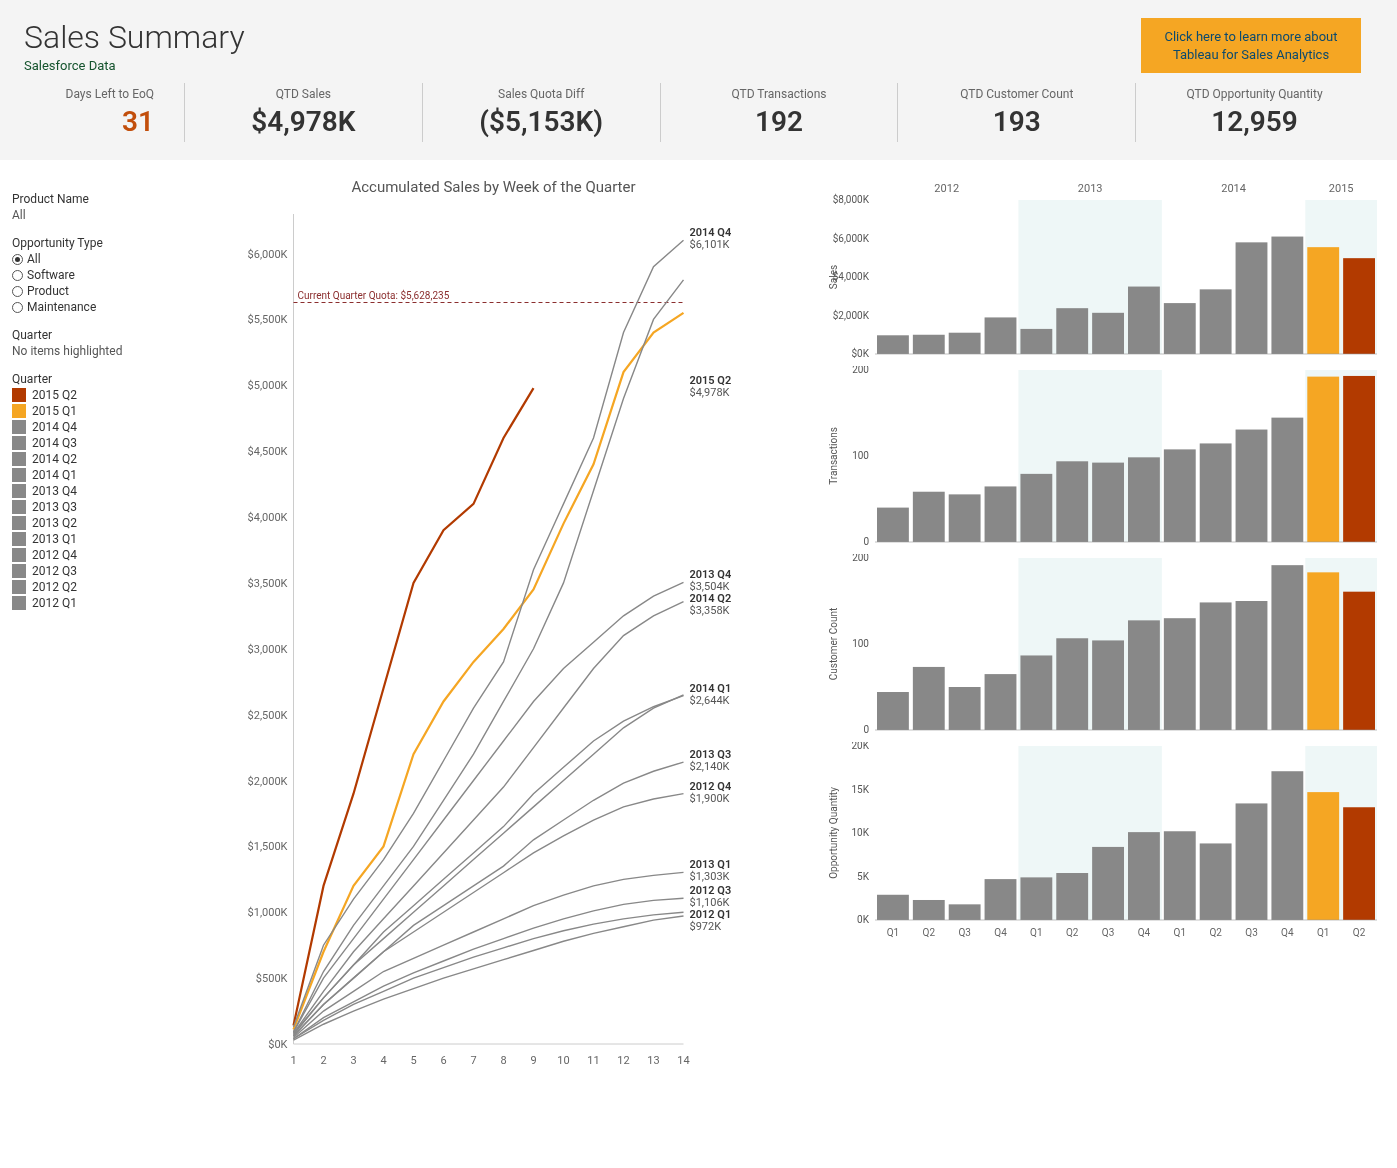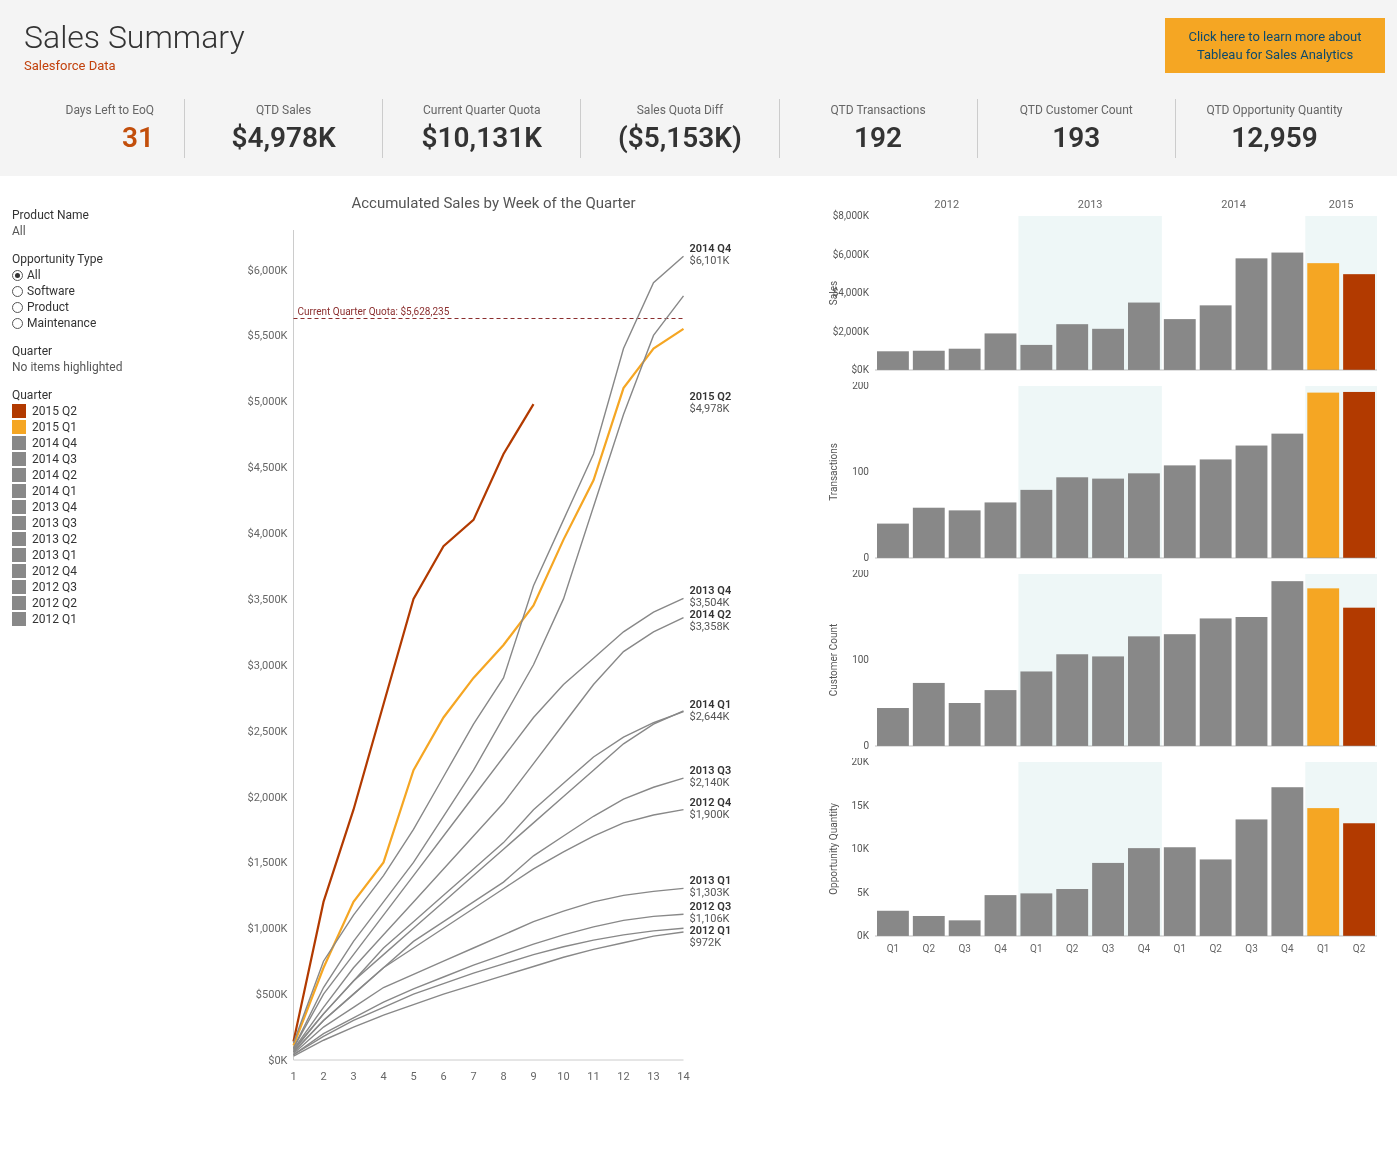--- a/index.html
+++ b/index.html
@@ -1,22 +1,22 @@
 <!DOCTYPE html>
 <html><head>
 <meta charset="utf-8">
 <style>
   * { box-sizing: border-box; margin: 0; padding: 0; }
   body { font-family: "Segoe UI", -apple-system, BlinkMacSystemFont, Roboto, sans-serif; background: #fff; color: #333; width: 1397px; }
-  .header { background: #f4f4f4; padding: 18px 12px 10px 24px; display: flex; justify-content: space-between; align-items: flex-start; }
+  .header { background: #f4f4f4; padding: 18px 36px 10px 24px; display: flex; justify-content: space-between; align-items: flex-start; }
   .title-block h1 { font-size: 32px; font-weight: 300; color: #333; }
-  .title-block .subtitle { font-size: 13px; color: #c2410c; margin-top: 2px; }
+  .title-block .subtitle { font-size: 13px; color: #14532d; margin-top: 2px; }
   .cta-btn { background: #f5a623; color: #0c4a6e; padding: 10px 18px; font-size: 13px; text-align: center; line-height: 1.35; cursor: pointer; max-width: 220px; }
   .kpi-row { background: #f4f4f4; display: flex; padding: 0 24px 18px 24px; }
-  .kpi { flex: 1; text-align: center; border-left: 1px solid #ccc; padding: 4px 8px; margin-top: 16px; }
+  .kpi { flex: 1; text-align: center; border-left: 1px solid #ccc; padding: 4px 8px; }
   .kpi:first-child { border-left: none; text-align: right; flex: 0 0 160px; padding-right: 30px; }
   .kpi .lbl { font-size: 12px; color: #666; margin-bottom: 4px; }
   .kpi .val { font-size: 28px; font-weight: 600; color: #333; }
   .kpi .val.orange { color: #c24e0b; }
   .main { display: flex; padding: 18px 12px; gap: 8px; }
   .filters { width: 150px; font-size: 12px; color: #333; }
   .filters .flabel { font-weight: 400; margin-top: 14px; }
   .filters .fval { color: #555; margin-top: 2px; }
   .radio-group label { display: flex; align-items: center; gap: 4px; margin-top: 2px; cursor: pointer; }
   .radio { width: 11px; height: 11px; border: 1px solid #555; border-radius: 50%; display: inline-block; position: relative; }
@@ -51,24 +51,20 @@
 </div>
 
 <div class="kpi-row">
   <div class="kpi">
     <div class="lbl">Days Left to EoQ</div>
     <div class="val orange">31</div>
   </div>
   <div class="kpi">
     <div class="lbl">QTD Sales</div>
     <div class="val">$4,978K</div>
-  </div>
-  <div class="kpi">
-    <div class="lbl">Current Quarter Quota</div>
-    <div class="val">$10,131K</div>
   </div>
   <div class="kpi">
     <div class="lbl">Sales Quota Diff</div>
     <div class="val">($5,153K)</div>
   </div>
   <div class="kpi">
     <div class="lbl">QTD Transactions</div>
     <div class="val">192</div>
   </div>
   <div class="kpi">

